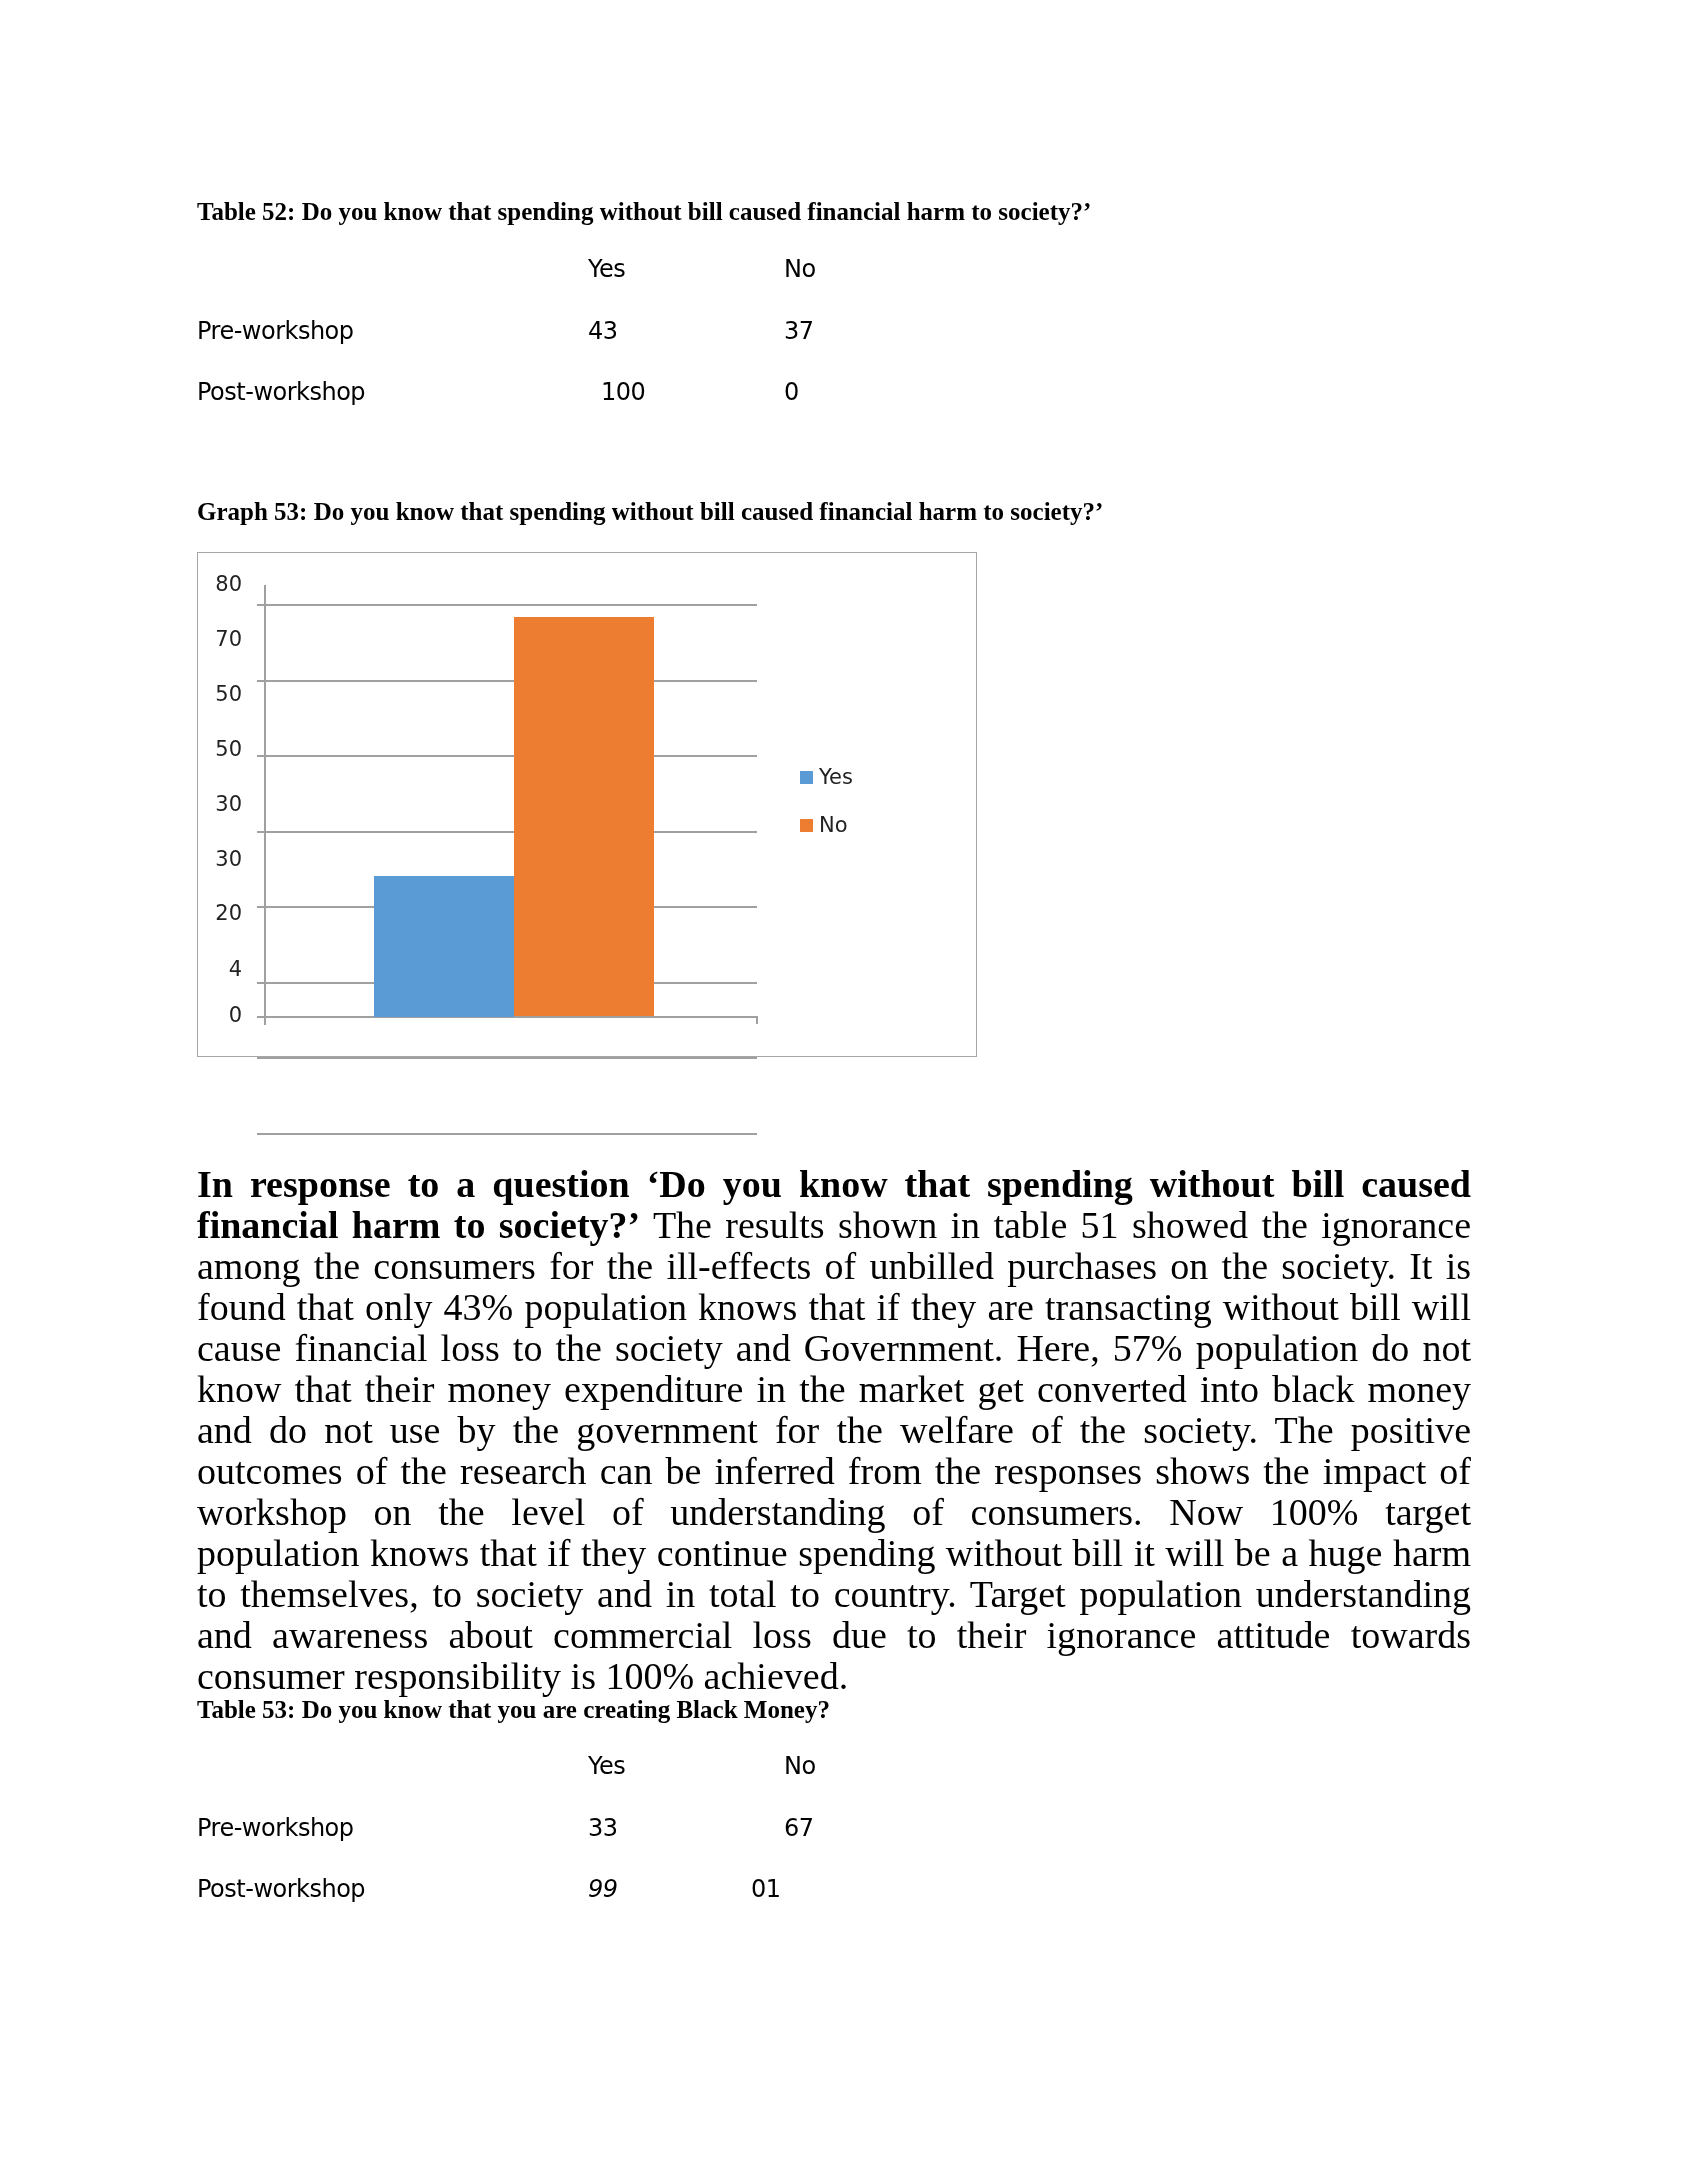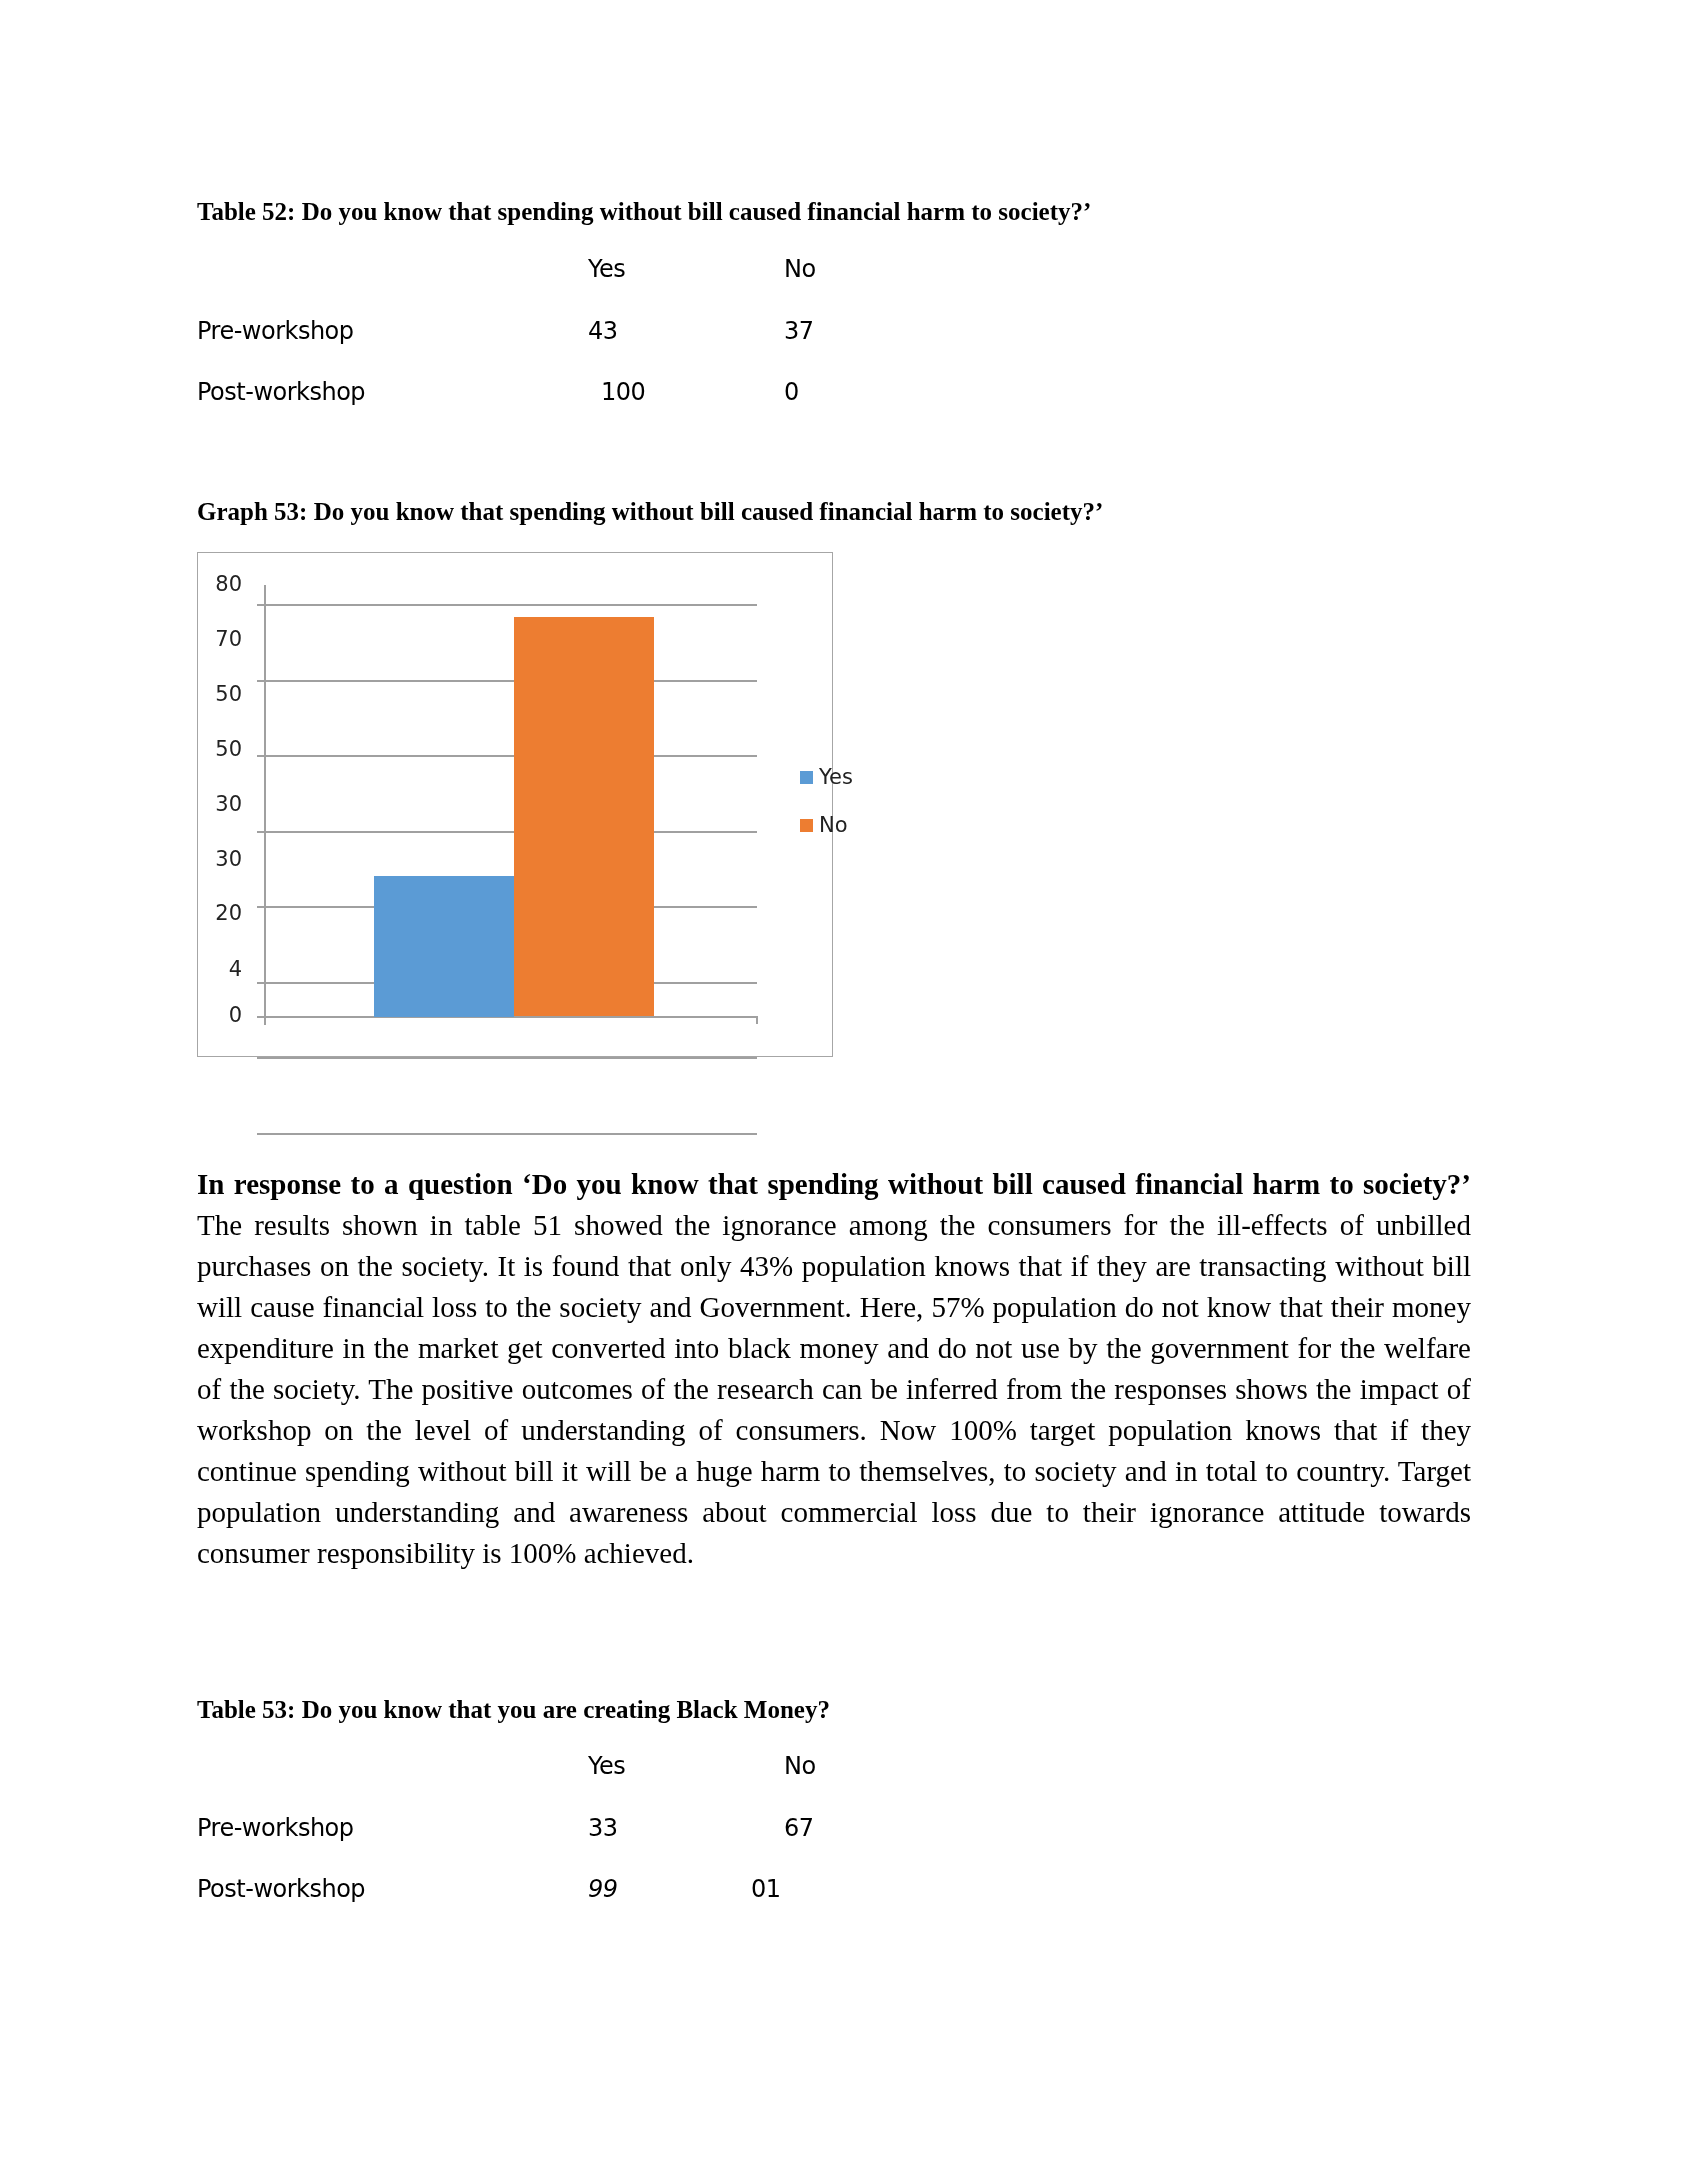--- a/index.html
+++ b/index.html
@@ -1,21 +1,21 @@
 <!DOCTYPE html>
 <html><head>
 <meta charset="utf-8">
 <style>
   html, body { margin: 0; padding: 0; background: #ffffff; }
   body { width: 1683px; height: 2178px; position: relative; overflow: hidden; color: #000; }
   .abs { position: absolute; }
   .caption { font-family: "Liberation Serif", serif; font-weight: bold; font-size: 25px; white-space: nowrap; }
   .cell { font-family: "DejaVu Sans", sans-serif; font-size: 24px; white-space: nowrap; letter-spacing: -0.5px; }
   .para {
-    font-family: "Liberation Serif", serif; font-size: 29px; line-height: 41px;
+    font-family: "Liberation Serif", serif; font-size: 38px; line-height: 41px;
     text-align: justify; width: 1274px;
   }
   .para b { font-weight: bold; }
   .chart-box { border: 1.5px solid #a6a6a6; box-sizing: border-box; background: #fff; }
   .gridline { position: absolute; height: 1.5px; background: #a0a0a0; }
   .ytick { position: absolute; font-family: "DejaVu Sans", sans-serif; font-size: 21px; text-align: right; width: 40px; color: #222; }
   .bar { position: absolute; }
   .legend-item { position: absolute; font-family: "DejaVu Sans", sans-serif; font-size: 21px; display: flex; align-items: center; gap: 6px; color: #222; }
   .swatch { width: 13px; height: 13px; display: inline-block; }
 </style>
@@ -31,21 +31,21 @@
   <div class="abs cell" style="left:588px; top:317px;">43</div>
   <div class="abs cell" style="left:784px; top:317px;">37</div>
 
   <div class="abs cell" style="left:197px; top:378px;">Post-workshop</div>
   <div class="abs cell" style="left:588px; top:378px;margin-left:13px;">100</div>
   <div class="abs cell" style="left:784px; top:378px;">0</div>
 </div>
 
 <div class="abs caption" style="left:197px; top:498px;">Graph 53: Do you know that spending without bill caused financial harm to society?’</div>
 
-<div class="abs chart-box" style="left:197px; top:552px; width:636px; height:505px;">
+<div class="abs chart-box" style="left:197px; top:552px; width:780px; height:505px;">
 
   <div class="gridline" style="left:59px; width:500px; top:51px;"></div>
   <div class="gridline" style="left:59px; width:500px; top:127px;"></div>
   <div class="gridline" style="left:59px; width:500px; top:202px;"></div>
   <div class="gridline" style="left:59px; width:500px; top:278px;"></div>
   <div class="gridline" style="left:59px; width:500px; top:353px;"></div>
   <div class="gridline" style="left:59px; width:500px; top:429px;"></div>
   <div class="gridline" style="left:59px; width:500px; top:504px;"></div>
   <div class="gridline" style="left:59px; width:500px; top:580px;"></div>
 

